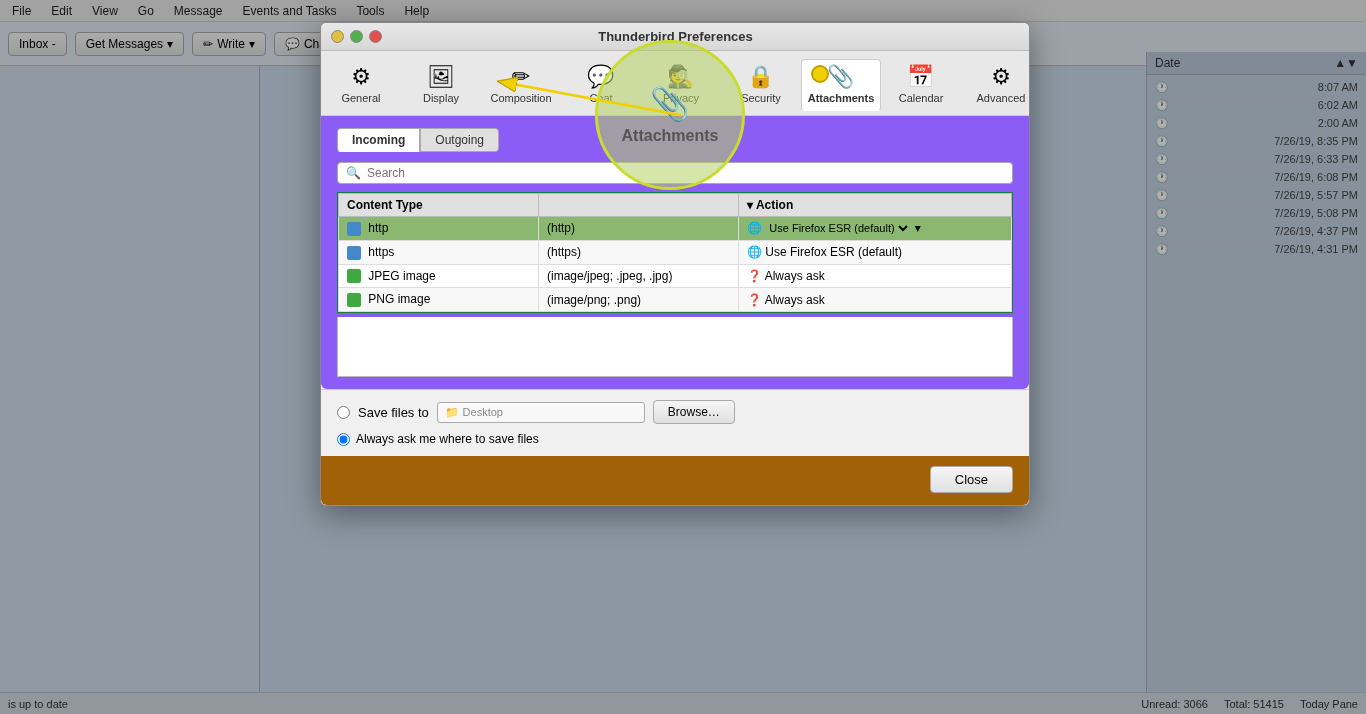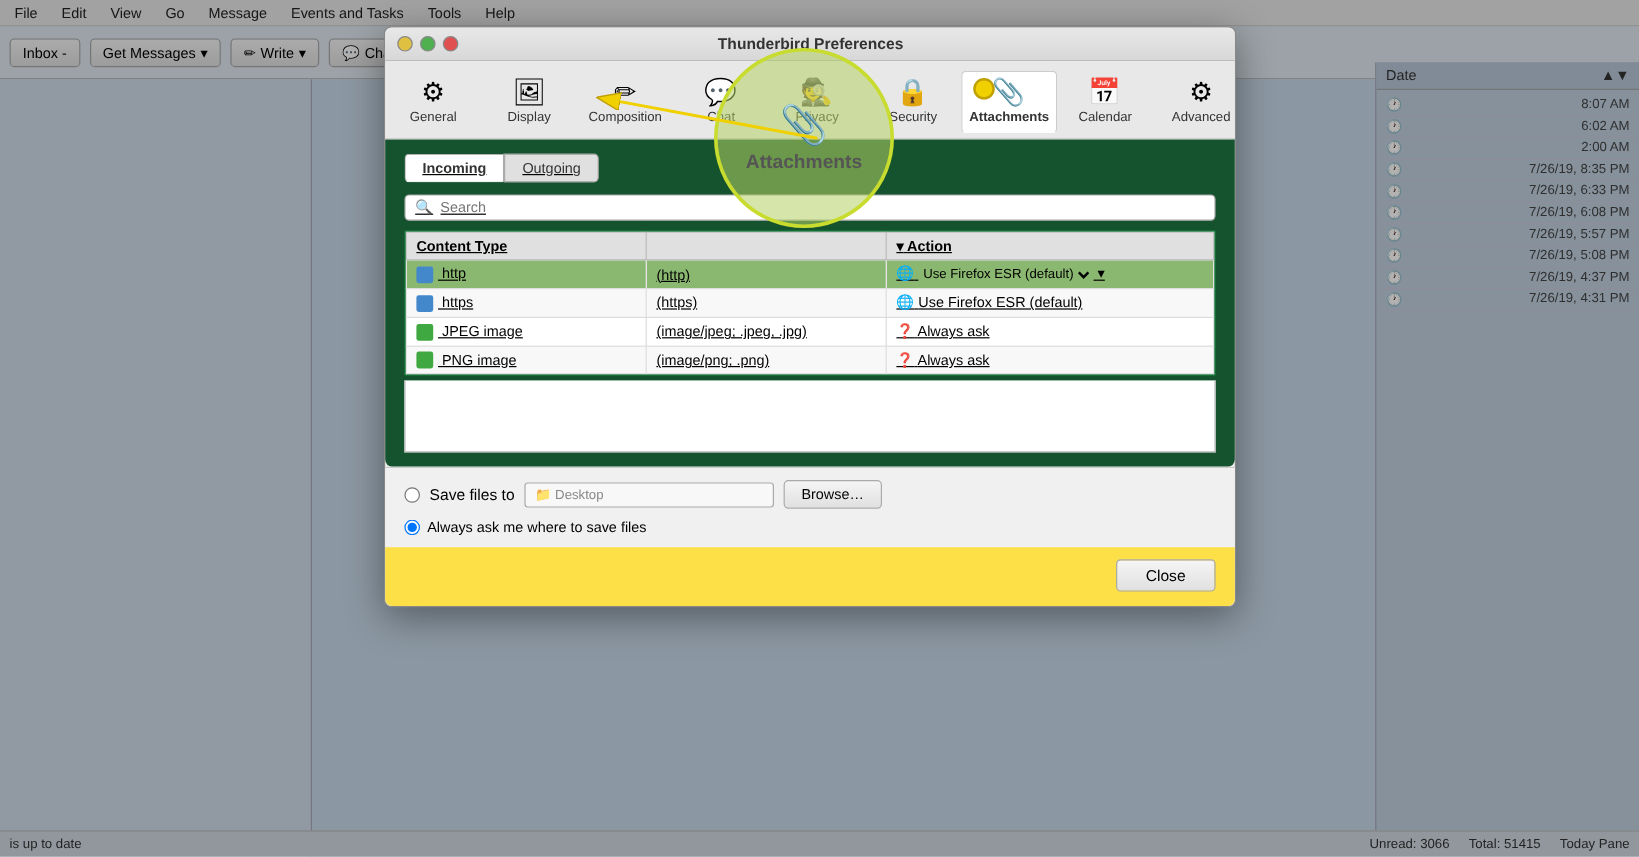--- a/index.html
+++ b/index.html
@@ -236,23 +236,22 @@
     
     .arrow-svg {
       position: absolute;
       pointer-events: none;
       z-index: 300;
     }
 
     
     .prefs-content {
       padding: 12px 16px;
-      background: #14532d;
+      background: #8b5cf6;
       border-radius: 0 0 6px 6px;
-      text-decoration: underline;
     }
 
     
     .sub-tabs {
       display: flex;
       gap: 0;
       margin-bottom: 10px;
     }
     .sub-tab {
       padding: 4px 14px;
@@ -367,21 +366,21 @@
       background: linear-gradient(to bottom, #f5f5f5, #e0e0e0);
       font-size: 12px;
       cursor: pointer;
     }
 
     
     .close-row {
       display: flex;
       justify-content: flex-end;
       padding: 10px 16px 12px;
-      background: #fde047;
+      background: #a16207;
       border-radius: 0 0 6px 6px;
     }
     .close-btn {
       padding: 5px 24px;
       border: 1px solid #aaa;
       border-radius: 4px;
       background: linear-gradient(to bottom, #f5f5f5, #e0e0e0);
       font-size: 13px;
       cursor: pointer;
       font-weight: normal;

